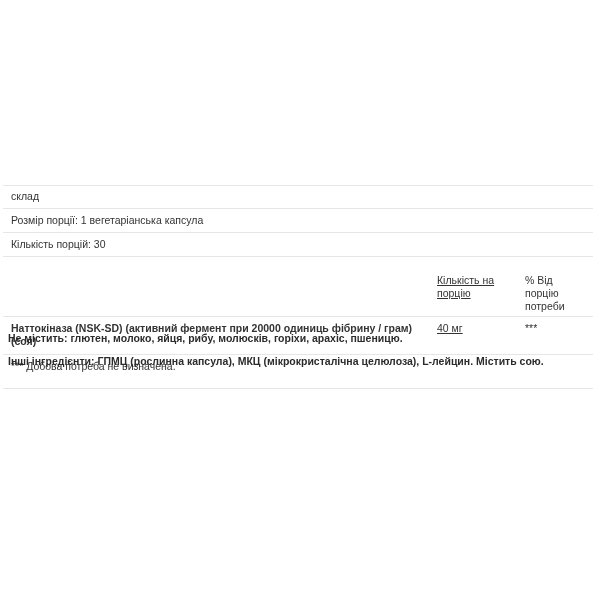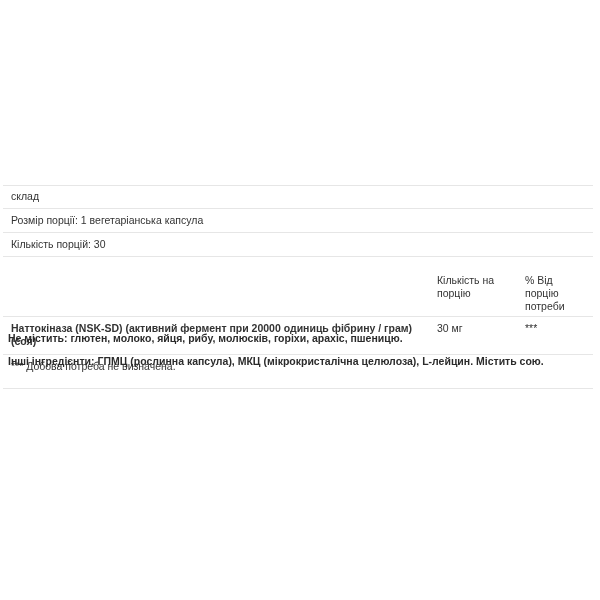--- a/index.html
+++ b/index.html
@@ -31,21 +31,21 @@
       border-top: 1px solid #e6e6e6;
       padding: 4px 8px 4px 8px;
       vertical-align: top;
     }
     .facts-table tr.row-caption td { height: 12px; padding-top: 4px; padding-bottom: 5px; margin-top: 35px; }
     .facts-table tr.row-simple td { height: 12px; padding-top: 5px; padding-bottom: 5px; }
     .facts-table tr.row-header td { padding-top: 17px; padding-bottom: 3px; height: 26px; }
     .facts-table tr.row-ingredient td { padding-top: 5px; padding-bottom: 6px; }
     .facts-table tr.row-footnote td { padding-top: 5px; padding-bottom: 15px; border-bottom: 1px solid #e6e6e6; margin-top: 44px; }
     .col-name { width: 410px; }
-    .col-amount { width: 72px; }
+    .col-amount { width: 72px; text-decoration: underline; }
     .col-dv { }
     .bold { font-weight: bold; }
     .notes {
       position: absolute;
       left: 8px;
       top: 332px;
       width: 585px;
       font-size: 10.5px;
       line-height: 13px;
       font-weight: bold;
@@ -70,21 +70,21 @@
       <tr class="row-simple">
         <td colspan="3">Кількість порцій: 30</td>
       </tr>
       <tr class="row-header">
         <td class="col-name"></td>
         <td class="col-amount">Кількість на порцію</td>
         <td class="col-dv">% Від порцію потреби</td>
       </tr>
       <tr class="row-ingredient">
         <td class="col-name bold">Наттокіназа (NSK-SD) (активний фермент при 20000 одиниць фібрину / грам) (соя)</td>
-        <td class="col-amount">30 мг</td>
+        <td class="col-amount">40 мг</td>
         <td class="col-dv">***</td>
       </tr>
       <tr class="row-footnote">
         <td colspan="3">*** Добова потреба не визначена.</td>
       </tr>
     </tbody>
   </table>
 </div>
 
 <div class="notes">

